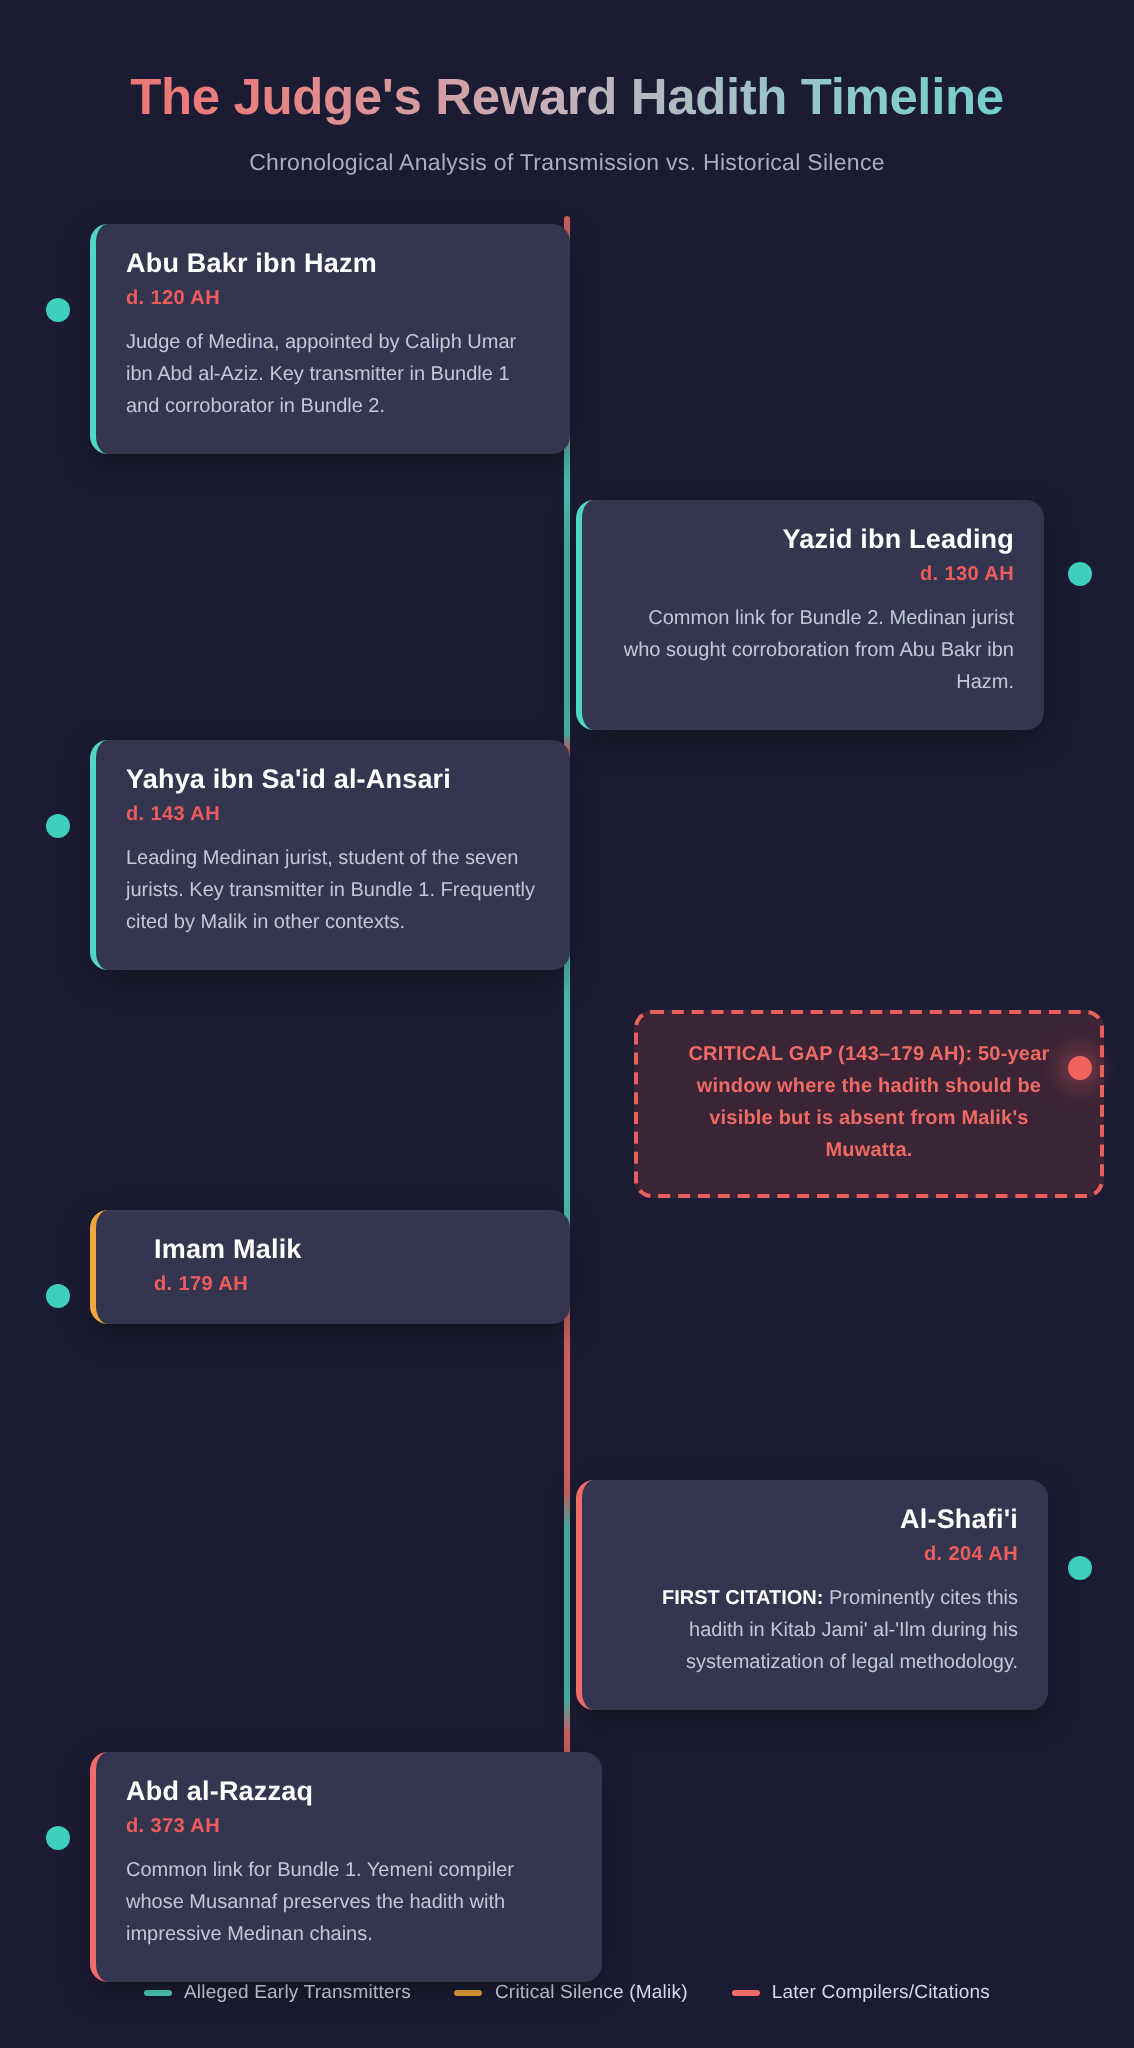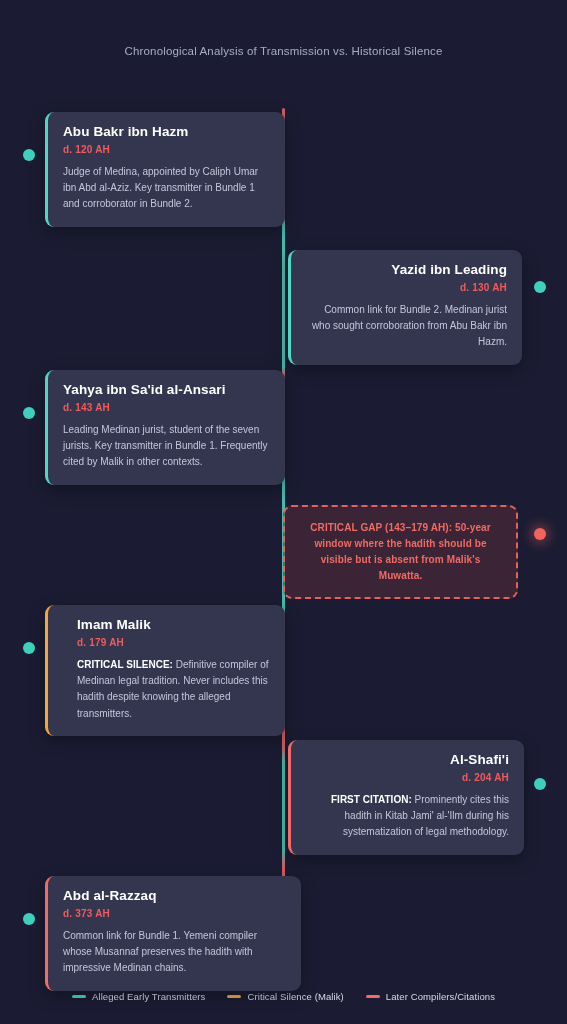--- a/index.html
+++ b/index.html
@@ -135,20 +135,21 @@
 
   
   .gap-box {
     position: absolute;
     background: rgba(86, 44, 56, 0.55);
     border: 2px dashed #e8605c;
     border-radius: 9px;
     padding: 13px 16px;
     text-align: center;
     z-index: 2;
+    margin-left: 34px;
   }
   .gap-text {
     font-size: 10px;
     font-weight: bold;
     line-height: 1.6;
     color: #ef6b64;
     letter-spacing: 0.1px;
   }
 
   
@@ -179,20 +180,21 @@
     letter-spacing: 0.1px;
     white-space: nowrap;
   }
 </style>
 </head>
 <body>
 
 <div id="page">
 
   <div class="header">
+    <div class="title">The Judge's Reward Hadith Timeline</div>
     <div class="subtitle">Chronological Analysis of Transmission vs. Historical Silence</div>
   </div>
 
   <div class="spine"></div>
 
   <div class="entry left" style="left:45px; top:112px; width:240px;">
     <div class="card left accent-teal">
       <div class="card-name">Abu Bakr ibn Hazm</div>
       <div class="card-date">d. 120 AH</div>
       <div class="card-desc"><span class="lead"></span><span>Judge of Medina, appointed by Caliph Umar ibn Abd al-Aziz. Key transmitter in Bundle 1 and corroborator in Bundle 2.</span></div>
@@ -220,21 +222,20 @@
 
   <div class="gap-box" style="left:283px; top:505px; width:235px;">
     <div class="gap-text">CRITICAL GAP (143–179 AH): 50-year window where the hadith should be visible but is absent from Malik's Muwatta.</div>
   </div>
   <div class="dot red" style="left:534px; top:528px;"></div>
 
   <div class="entry left" style="left:45px; top:605px; width:240px;">
     <div class="card left accent-amber">
       <div class="card-name">Imam Malik</div>
       <div class="card-date">d. 179 AH</div>
-      <div class="card-desc"><span class="lead">CRITICAL SILENCE:</span><span> Definitive compiler of Medinan legal tradition. Never includes this hadith despite knowing the alleged transmitters.</span></div>
     </div>
   </div>
   <div class="dot" style="left:23px; top:642px;"></div>
 
   <div class="entry right" style="left:288px; top:740px; width:236px;">
     <div class="card right accent-red">
       <div class="card-name">Al-Shafi'i</div>
       <div class="card-date">d. 204 AH</div>
       <div class="card-desc"><span class="lead">FIRST CITATION:</span><span> Prominently cites this hadith in Kitab Jami' al-'Ilm during his systematization of legal methodology.</span></div>
     </div>

